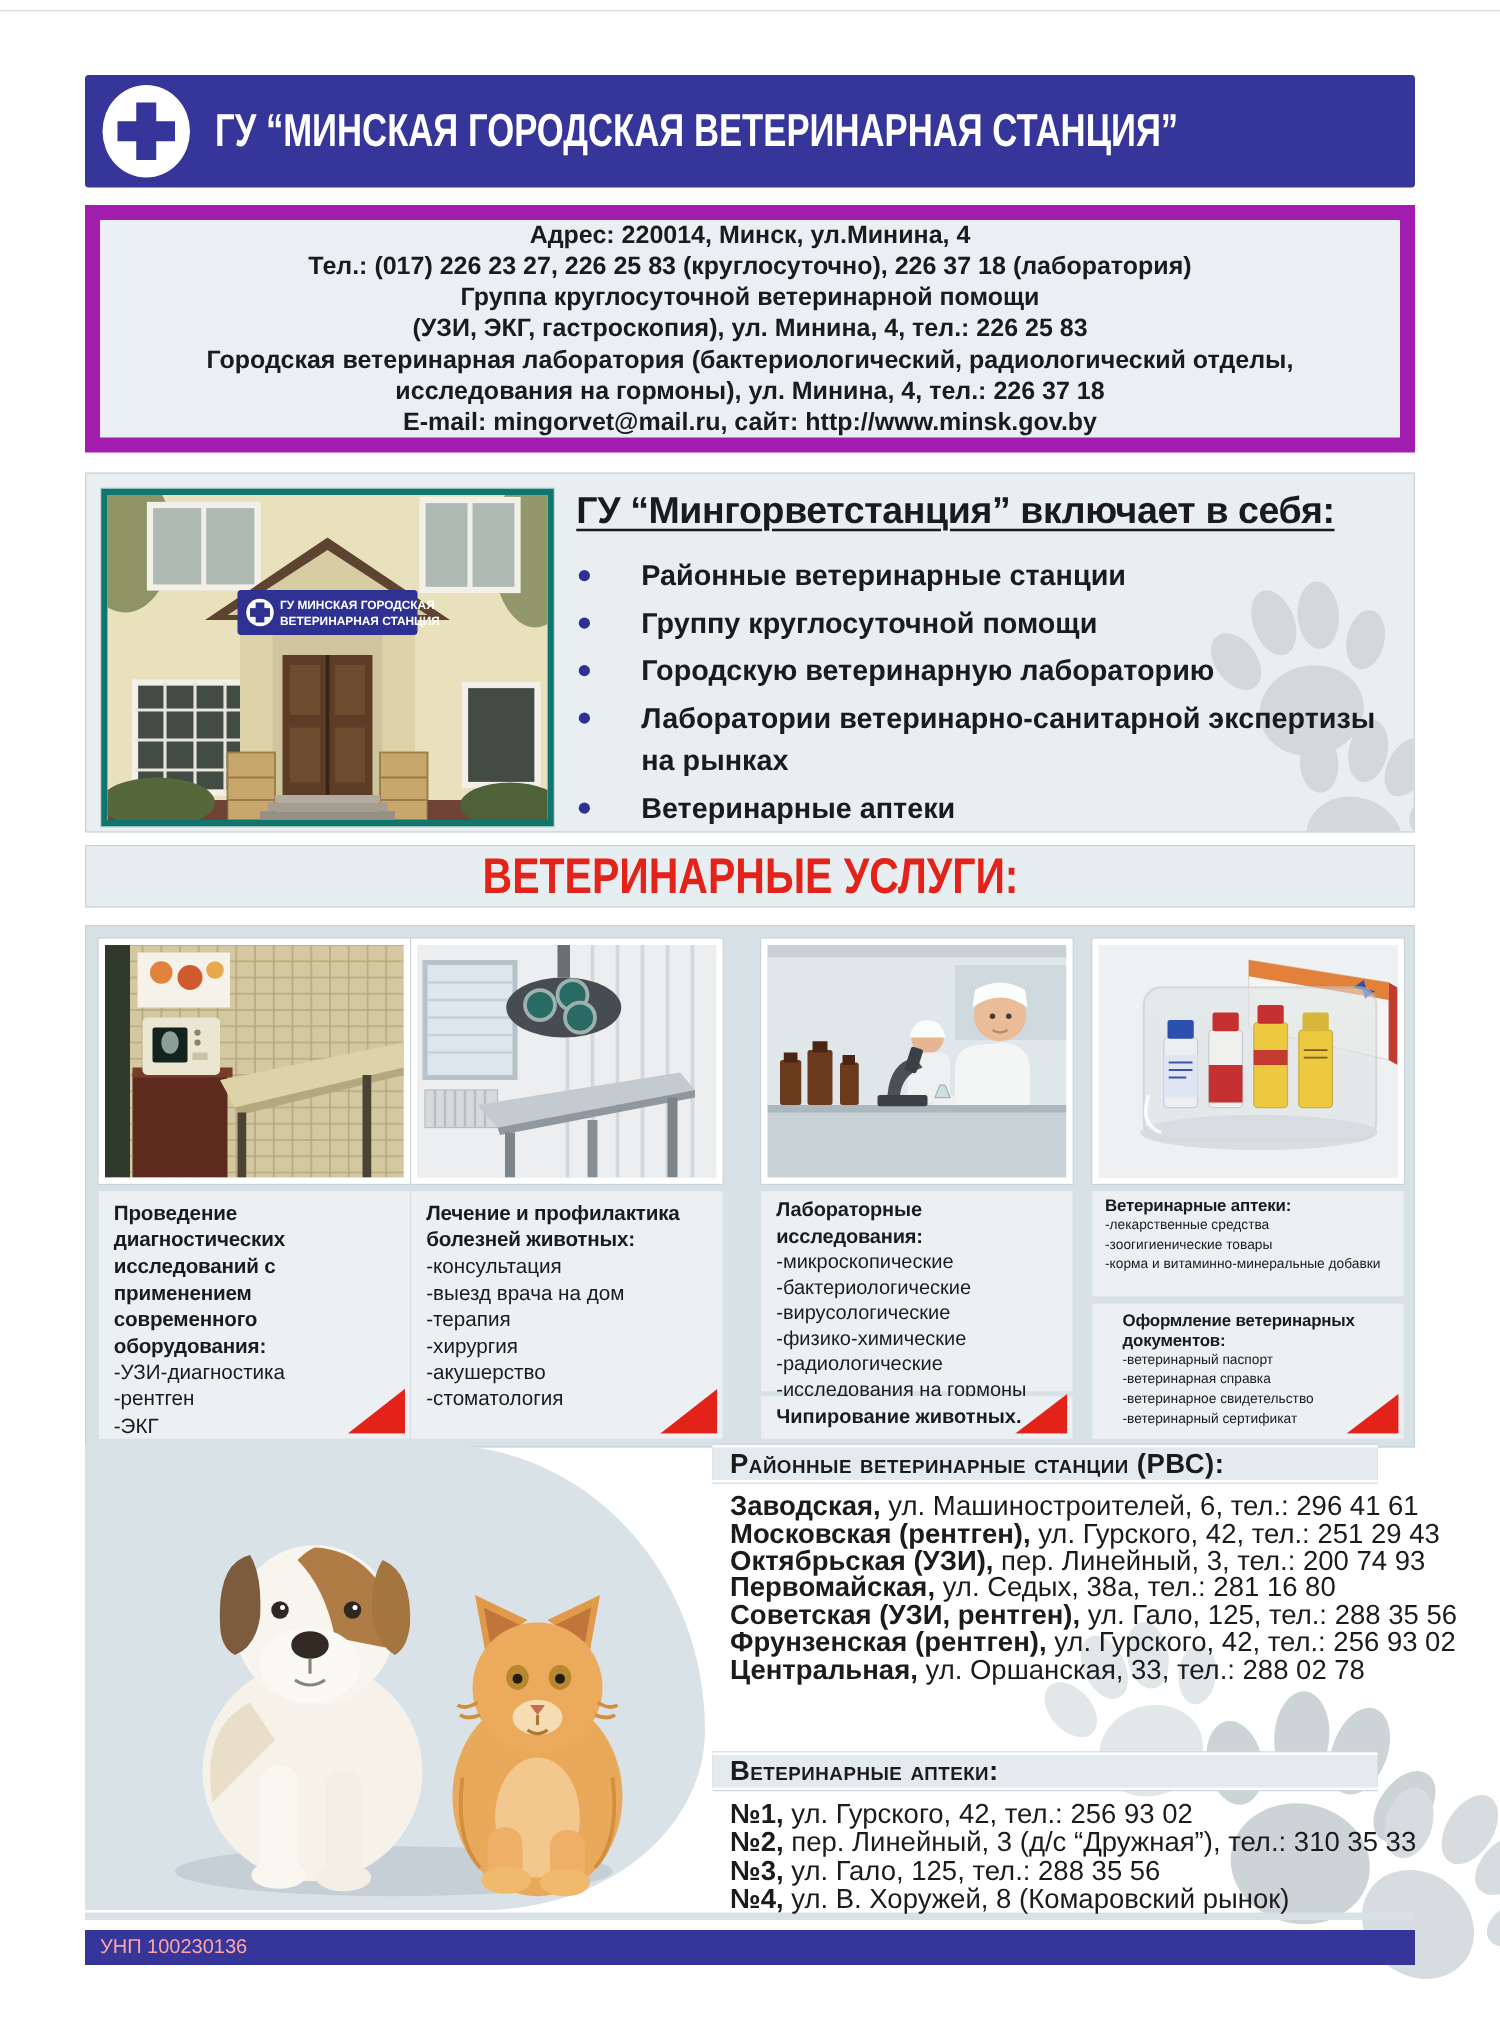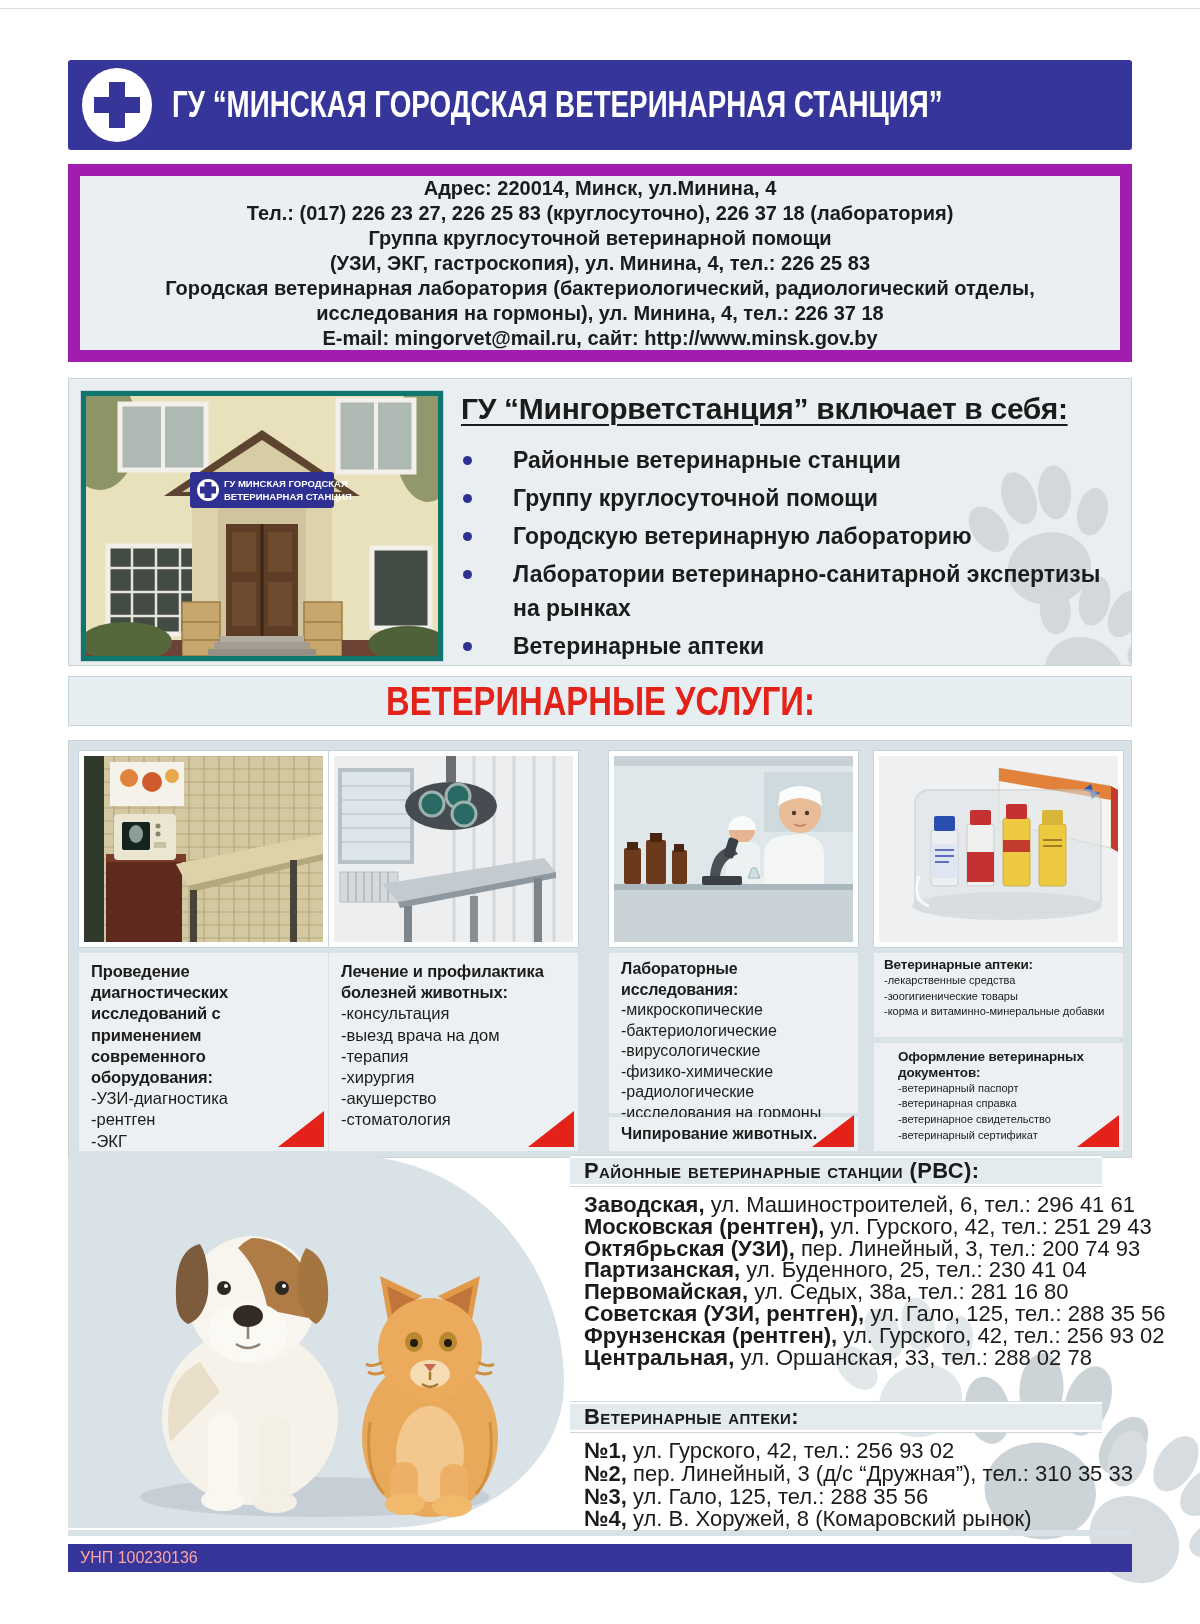--- a/index.html
+++ b/index.html
@@ -498,21 +498,20 @@
   </svg>
 </div>
 
 <div class="band band1">
   <h3>Районные ветеринарные станции (РВС):</h3>
 </div>
 <div class="rows rows1">
   <div class="row"><b>Заводская,</b><span> ул. Машиностроителей, 6, тел.: 296 41 61</span></div>
   <div class="row"><b>Московская (рентген),</b><span> ул. Гурского, 42, тел.: 251 29 43</span></div>
   <div class="row"><b>Октябрьская (УЗИ),</b><span> пер. Линейный, 3, тел.: 200 74 93</span></div>
-  <div class="row"><b>Партизанская,</b><span> ул. Буденного, 25, тел.: 230 41 04</span></div>
   <div class="row"><b>Первомайская,</b><span> ул. Седых, 38а, тел.: 281 16 80</span></div>
   <div class="row"><b>Советская (УЗИ, рентген),</b><span> ул. Гало, 125, тел.: 288 35 56</span></div>
   <div class="row"><b>Фрунзенская (рентген),</b><span> ул. Гурского, 42, тел.: 256 93 02</span></div>
   <div class="row"><b>Центральная,</b><span> ул. Оршанская, 33, тел.: 288 02 78</span></div>
 </div>
 
 <div class="band band2">
   <h3>Ветеринарные аптеки:</h3>
 </div>
 <div class="rows rows2">

